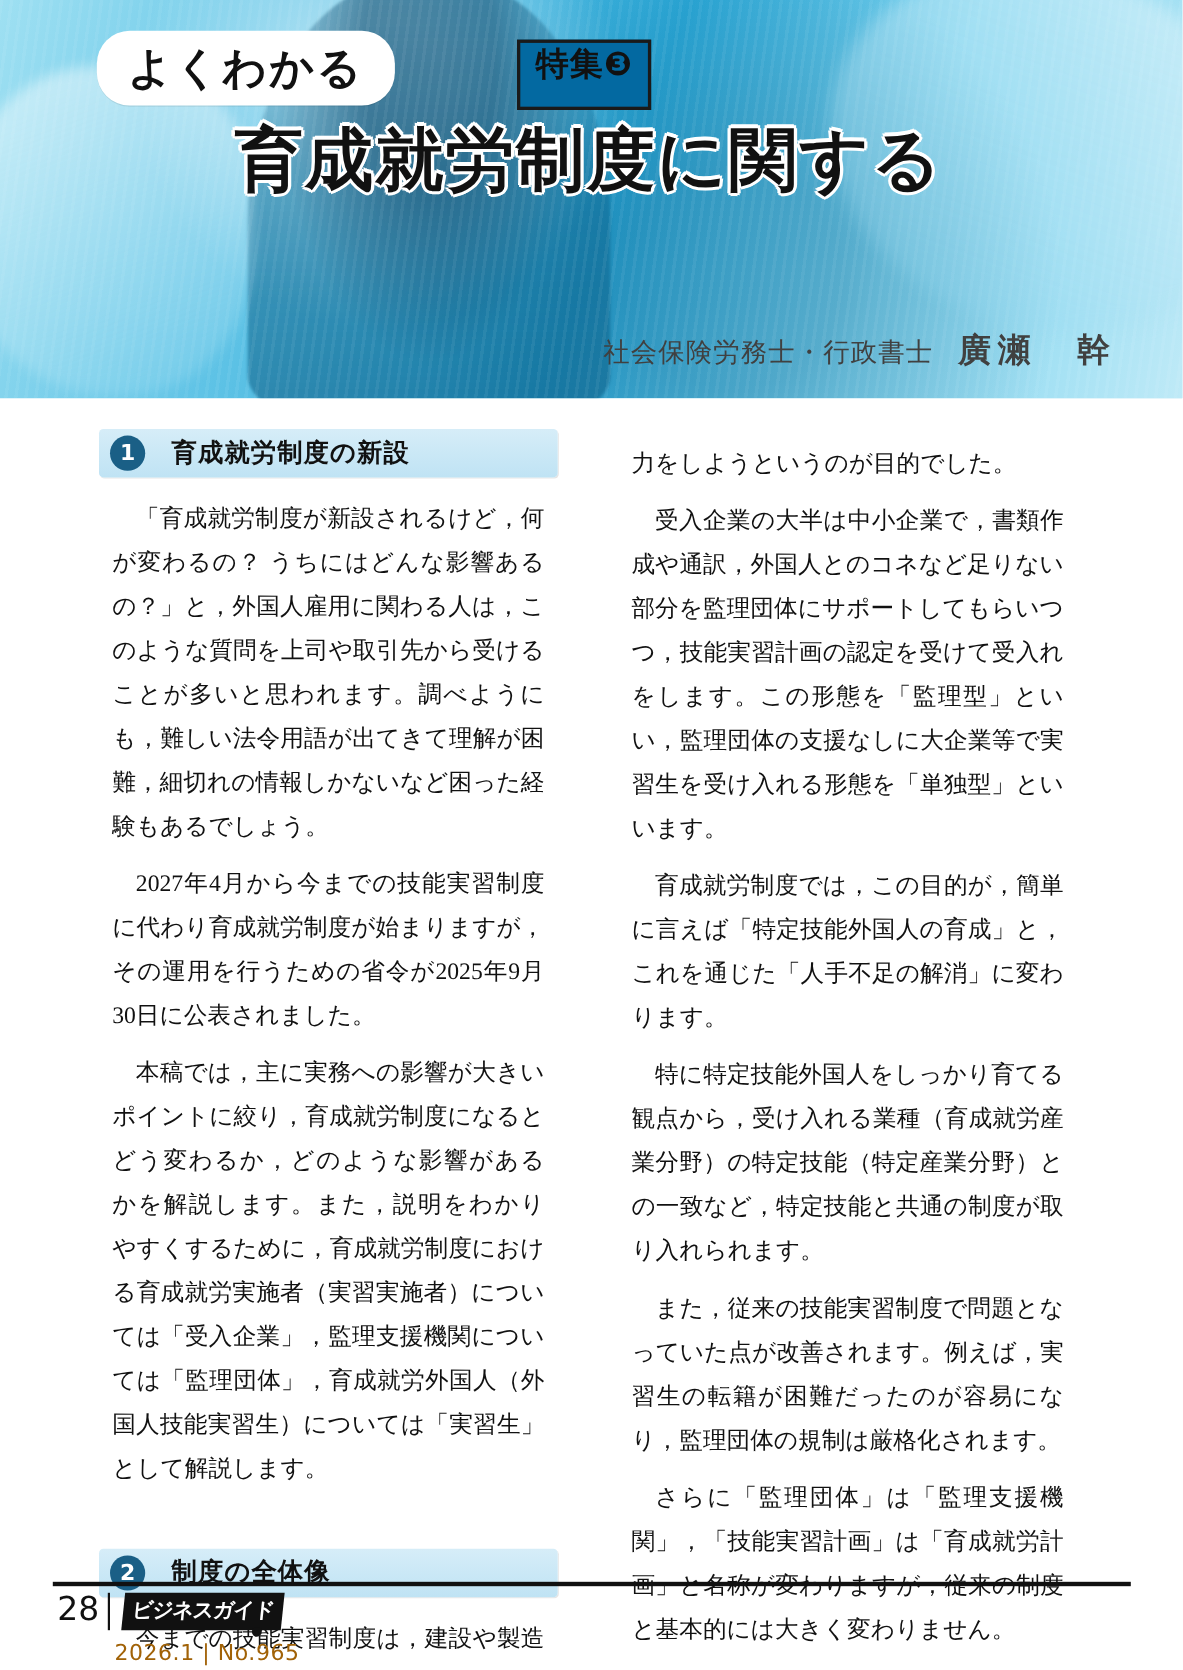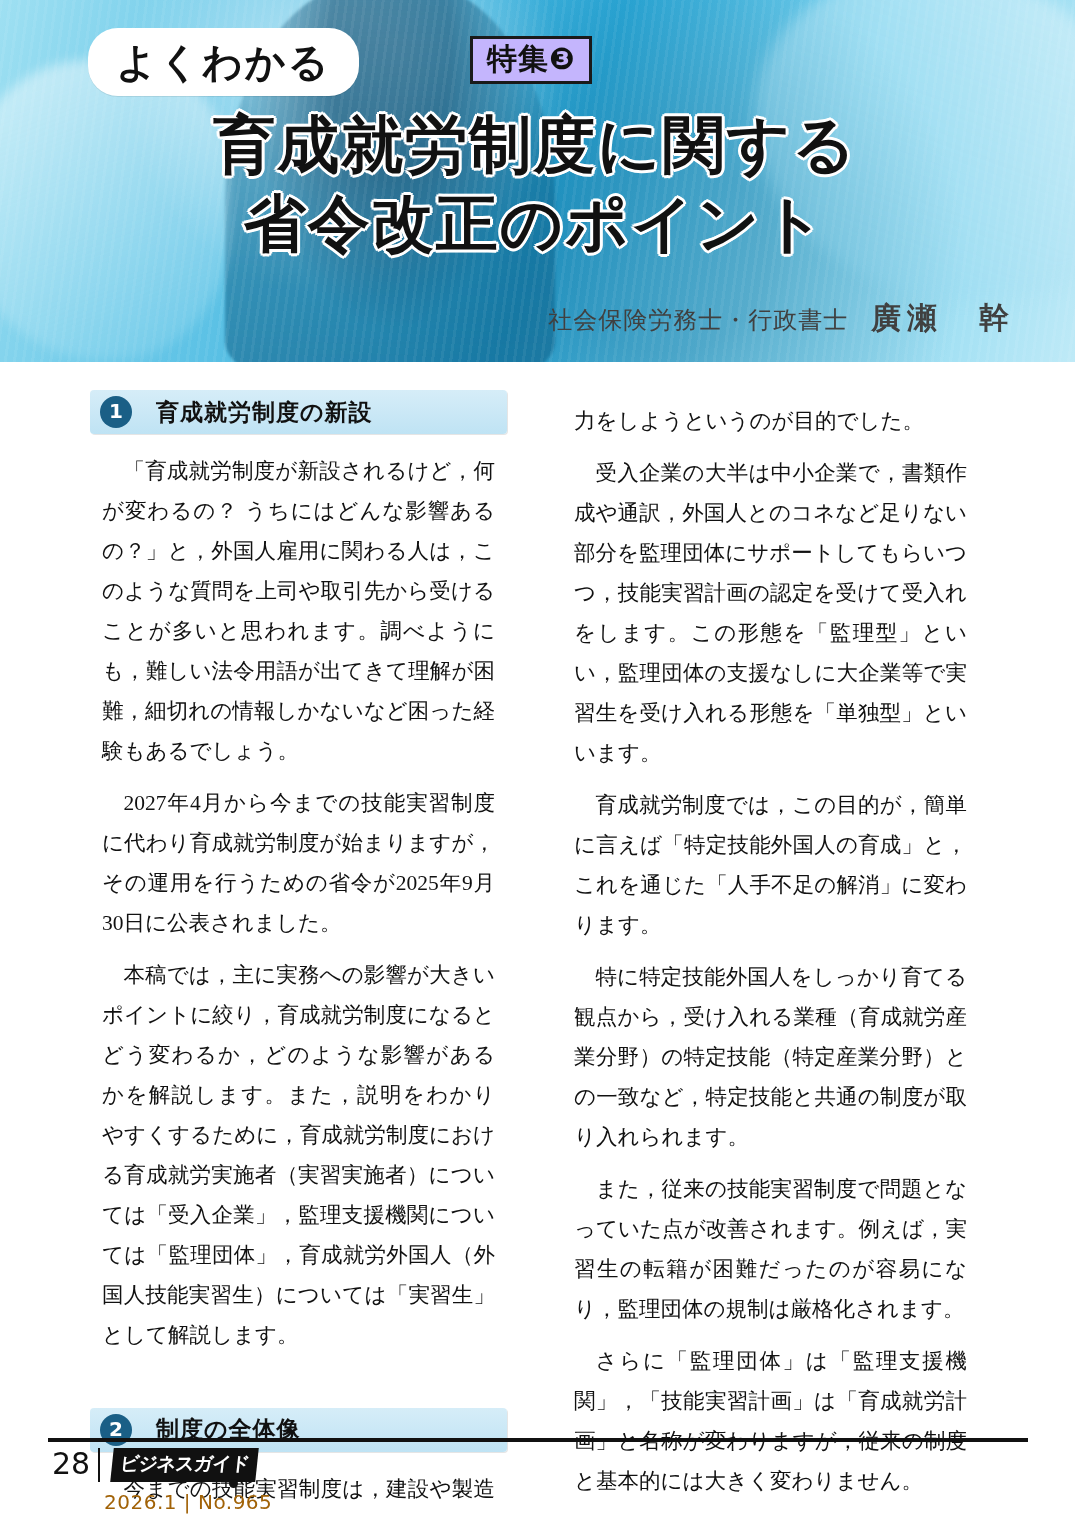--- a/index.html
+++ b/index.html
@@ -80,27 +80,27 @@
     font-size: 40px;
     letter-spacing: 2px;
     padding: 12px 28px 12px 28px;
     border-radius: 30px;
     line-height: 1.1;
     box-shadow: 0 1px 0 rgba(0,0,0,0.08);
   }
   .badge-tokushu {
     position: absolute;
     left: 470px; top: 36px;
-    background: #c4b5fd;
+    background: #0369a1;
     border: 3px solid #1a1a1a;
     color: #111111;
     font-family: "DejaVu Sans", "Liberation Sans", sans-serif;
     font-weight: bold;
     font-size: 30px;
-    padding: 3px 14px 4px 14px;
+    padding: 3px 14px 20px 14px;
     line-height: 1.15;
     letter-spacing: 1px;
   }
   .hero-title {
     position: absolute;
     left: 0; right: 40px; top: 105px;
     text-align: center;
     font-family: "DejaVu Sans", "Liberation Sans", sans-serif;
     font-weight: bold;
     font-size: 62px;
@@ -258,21 +258,20 @@
 <div class="hero">
   <div class="hero-photo"></div>
   <div class="hero-left-blob"></div>
   <div class="hero-right-blob"></div>
 
   <div class="badge-yokuwakaru">よくわかる</div>
   <div class="badge-tokushu">特集❸</div>
 
   <div class="hero-title">
     <span class="line1">育成就労制度に関する</span>
-    <span class="line2">省令改正のポイント</span>
   </div>
 
   <div class="byline">
     <span>社会保険労務士・行政書士</span>
     <span class="author">廣瀬　幹</span>
   </div>
 </div>
 
 <div class="content">
 

